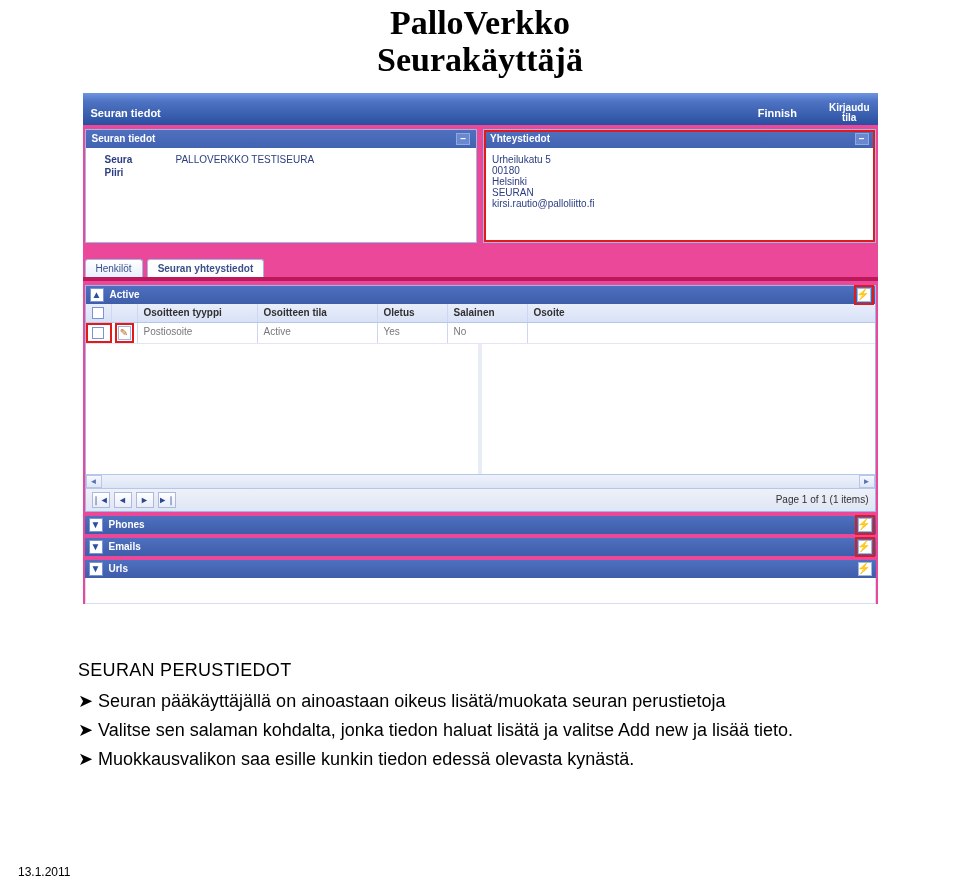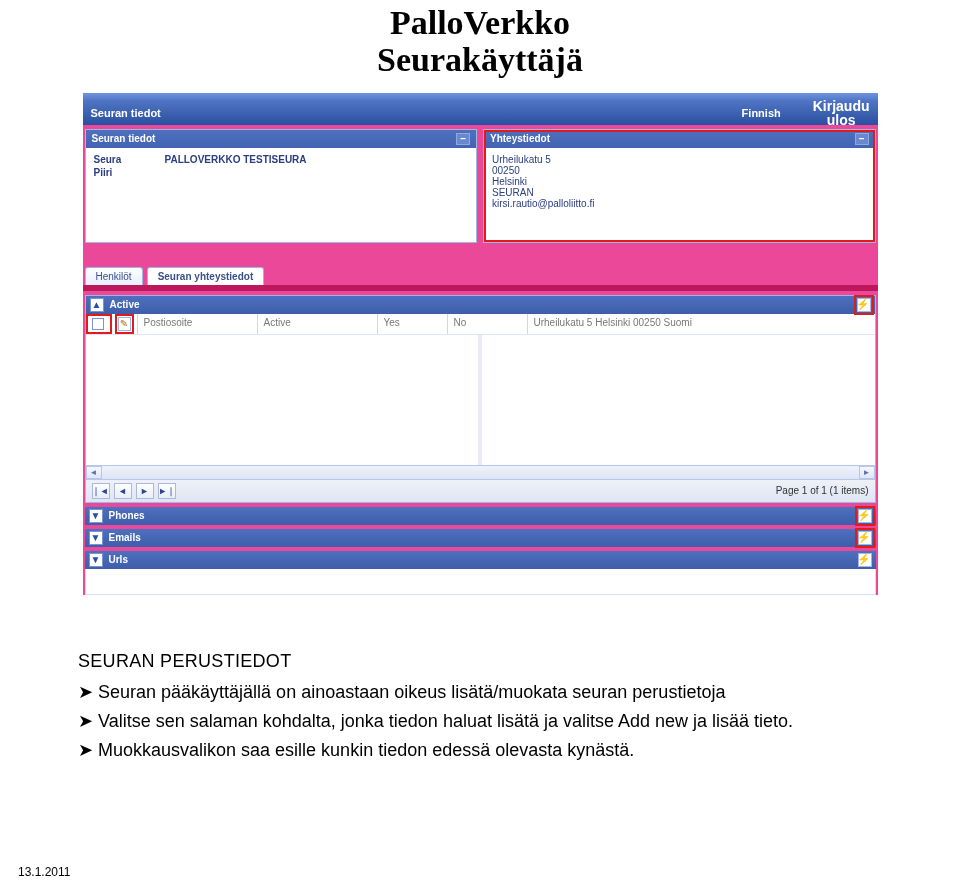--- a/index.html
+++ b/index.html
@@ -35,21 +35,21 @@
     align-items: center;
     background: linear-gradient(#4f74c4,#2a4fa0);
     color: #fff;
     height: 24px;
     padding: 0 8px;
     font-weight: bold;
     font-size: 11px;
   }
   .menubar .spacer { flex: 1; }
   .menubar .item { margin-right: 18px; }
-  .menubar .logout { text-align: center; line-height: 1; font-size: 14px; margin-left: 14px; }
+  .menubar .logout { text-align: center; line-height: 1; font-size: 10px; margin-left: 14px; }
   
   .info-row {
     display: flex;
     margin-top: 4px;
     gap: 6px;
     padding: 0 2px;
   }
   .panel {
     flex: 1;
     border: 1px solid #9fb7e5;
@@ -73,30 +73,30 @@
     color: #fff;
   }
   .panel-body {
     background: #fff;
     min-height: 94px;
     padding: 6px 8px;
     color: #2b3d80;
     font-size: 10px;
   }
   .kv { display: flex; margin-bottom: 2px; }
-  .kv .k { width: 71px; font-weight: bold; }
-  .kv .v { flex: 1; font-weight: bold; }
+  .kv .k { width: 71px; font-weight: bold; margin-left: 11px; }
+  .kv .v { flex: 1; }
   .panel.highlighted { outline: 2px solid #e11b1b; outline-offset: -3px; }
   
   .tabs-row {
     display: flex;
-    margin-top: 24px;
+    margin-top: 16px;
     padding: 0 2px;
     gap: 4px;
-    border-bottom: 6px solid #be185d;
+    border-bottom: 4px solid #be185d;
   }
   .tab {
     border: 1px solid #9fb7e5;
     border-bottom: none;
     background: linear-gradient(#fff,#e9efff);
     padding: 3px 10px;
     font-size: 10px;
     color: #3a5089;
     border-radius: 3px 3px 0 0;
   }
@@ -281,21 +281,21 @@
 </div>
 
 <div class="app-shell">
   <div class="topbar"></div>
   <div class="menubar">
     <span class="item">Seuran tiedot</span>
     <span class="spacer"></span>
     <span class="item">Finnish</span>
     <span class="logout">
       <span>Kirjaudu</span><br>
-      <span>ulos</span>
+      <span>tila</span>
     </span>
   </div>
 
   <div class="info-row">
     <div class="panel">
       <div class="panel-header">
         <span>Seuran tiedot</span>
         <span class="toggle">–</span>
       </div>
       <div class="panel-body">
@@ -310,53 +310,63 @@
       </div>
     </div>
 
     <div class="panel highlighted">
       <div class="panel-header">
         <span>Yhteystiedot</span>
         <span class="toggle">–</span>
       </div>
       <div class="panel-body">
         <div>Urheilukatu 5</div>
-        <div>00250</div>
+        <div>00180</div>
         <div>Helsinki</div>
         <div>SEURAN</div>
         <div>kirsi.rautio@palloliitto.fi</div>
       </div>
     </div>
   </div>
 
   <div class="tabs-row">
     <div class="tab">Henkilöt</div>
     <div class="tab active">Seuran yhteystiedot</div>
   </div>
 
   <div class="section">
     <div class="section-header">
       <span class="toggle-box">▲</span>
       <span>Active</span>
       <span style="flex:1"></span>
       <span class="bolt highlight">⚡</span>
     </div>
     <div class="grid">
+      <div class="grid-head">
+        <div class="cell c-check">
+            <span class="checkbox"></span>
+          </div>
+        <div class="cell c-pen"></div>
+        <div class="cell c1">Osoitteen tyyppi</div>
+        <div class="cell c2">Osoitteen tila</div>
+        <div class="cell c3">Oletus</div>
+        <div class="cell c4">Salainen</div>
+        <div class="cell c5">Osoite</div>
+      </div>
       <div class="grid-row">
         <div class="cell c-check highlight">
             <span class="checkbox"></span>
           </div>
         <div class="cell c-pen">
             <span class="pen-icon highlight">✎</span>
           </div>
         <div class="cell c1">Postiosoite</div>
         <div class="cell c2">Active</div>
         <div class="cell c3">Yes</div>
         <div class="cell c4">No</div>
-        <div class="cell c5">Urheilukatu 5 Helsinki 00250 Suomi</div>
       </div>
       <div class="grid-empty"></div>
       <div class="grid-scroll"></div>
       <div class="pager">
         <span class="nav">❘◄</span>
         <span class="nav">◄</span>
         <span class="nav">►</span>
         <span class="nav">►❘</span>
         <span class="spacer"></span>
         <span>Page 1 of 1 (1 items)</span>

